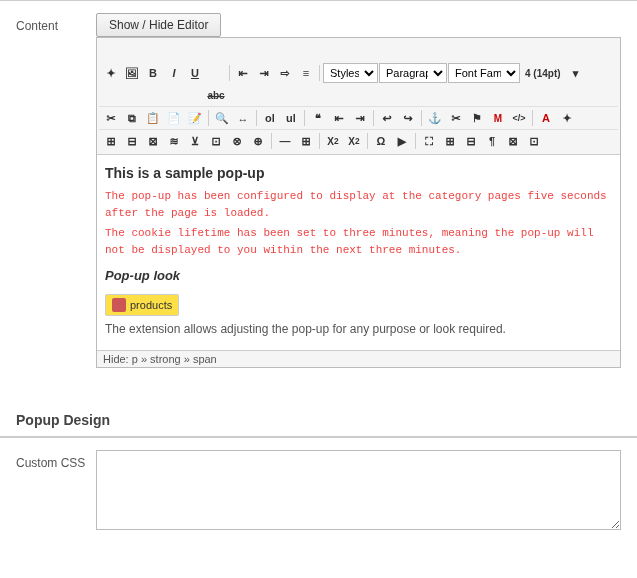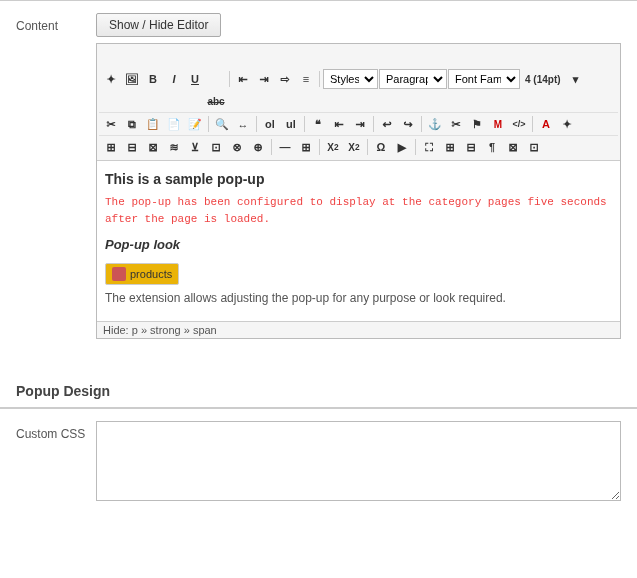--- a/index.html
+++ b/index.html
@@ -39,21 +39,20 @@
     }
     .show-hide-btn {
       display: inline-block;
       padding: 4px 12px;
       border: 1px solid #aaa;
       background: linear-gradient(to bottom, #f8f8f8, #e8e8e8);
       font-size: 12px;
       color: #333;
       cursor: pointer;
       border-radius: 2px;
-      margin-bottom: 6px;
     }
     .editor-container {
       border: 1px solid #bbb;
       width: 100%;
     }
     .editor-toolbar {
       background: #f5f5f5;
       border-bottom: 1px solid #ccc;
       padding: 2px;
     }
@@ -124,21 +123,21 @@
       font-style: italic;
     }
     .editor-content .blue-text {
       color: #555;
       font-size: 12px;
     }
     .product-widget {
       display: inline-flex;
       align-items: center;
       gap: 4px;
-      background: #eab308;
+      background: #fde047;
       border: 1px solid #ccc;
       padding: 2px 6px;
       border-radius: 2px;
       margin: 4px 0;
       font-size: 11px;
     }
     .product-icon {
       width: 14px;
       height: 14px;
       background: #c55;
@@ -261,20 +260,21 @@
               <button class="tb-btn" title="Show Blocks">⊟</button>
               <button class="tb-btn" title="Formatting">¶</button>
               <button class="tb-btn">⊠</button>
               <button class="tb-btn">⊡</button>
             </div>
           </div>
 
           <div class="editor-content">
             <h3>This is a sample pop-up</h3>
             <p class="red-text">The pop-up has been configured to display at the category pages five seconds after the page is loaded.</p>
+            <p class="red-text">The cookie lifetime has been set to three minutes, meaning the pop-up will not be displayed to you within the next three minutes.</p>
             <h4>Pop-up look</h4>
             <div class="product-widget">
               <span class="product-icon"></span>
               <span>products</span>
             </div>
             <p class="blue-text">The extension allows adjusting the pop-up for any purpose or look required.</p>
           </div>
 
           <div class="editor-path">Hide: p » strong » span</div>
         </div>

